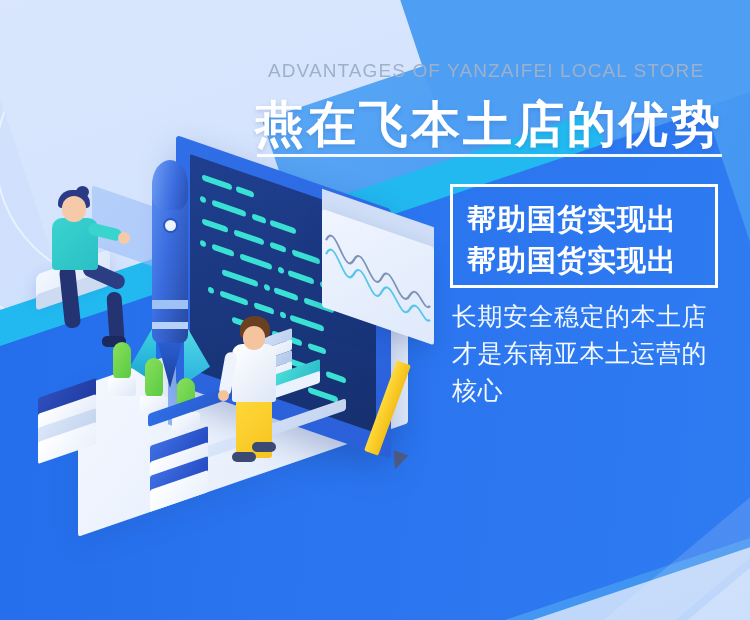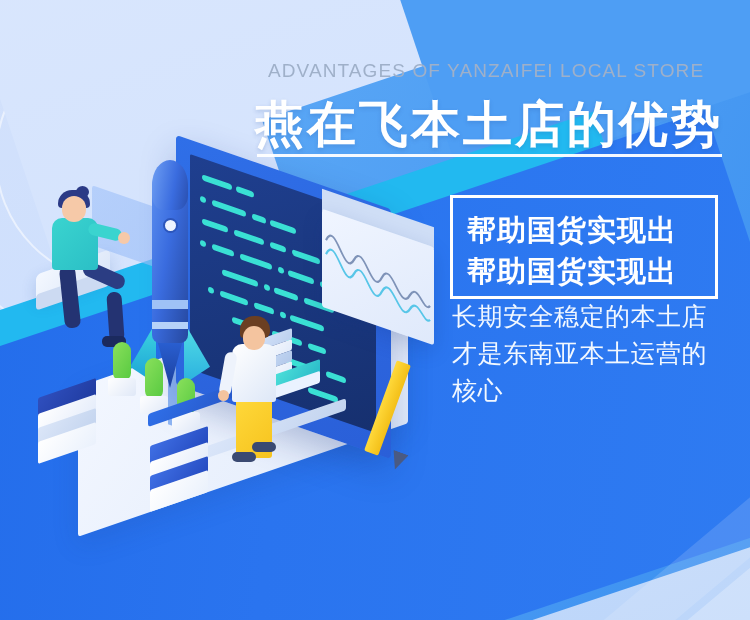--- a/index.html
+++ b/index.html
@@ -51,21 +51,21 @@
 
   .eyebrow{position:absolute;left:268px;top:60px;width:460px;
     font-size:19px;letter-spacing:1.1px;color:#9fb0c9;white-space:nowrap;}
 
   .headline{position:absolute;left:255px;top:92px;
     font-size:49px;font-weight:bold;color:#ffffff;letter-spacing:3px;
     white-space:nowrap;text-shadow:0 2px 4px rgba(40,80,160,.22);}
   .headline-rule{position:absolute;left:257px;top:154px;width:465px;height:3px;
     background:#ffffff;opacity:.95;}
 
-  .boxed{position:absolute;left:450px;top:195px;width:268px;height:104px;
+  .boxed{position:absolute;left:450px;top:184px;width:268px;height:104px;
     border:3px solid #ffffff;box-sizing:border-box;}
   .boxed-line{position:absolute;left:14px;font-size:29px;font-weight:bold;
     color:#ffffff;letter-spacing:1px;white-space:nowrap;}
   .boxed-line.l1{top:13px;}
   .boxed-line.l2{top:54px;}
 
   .body-line{position:absolute;left:452px;font-size:25px;color:#f2f8ff;
     letter-spacing:.5px;white-space:nowrap;}
   .body-line.b1{top:300px;}
   .body-line.b2{top:337px;}

